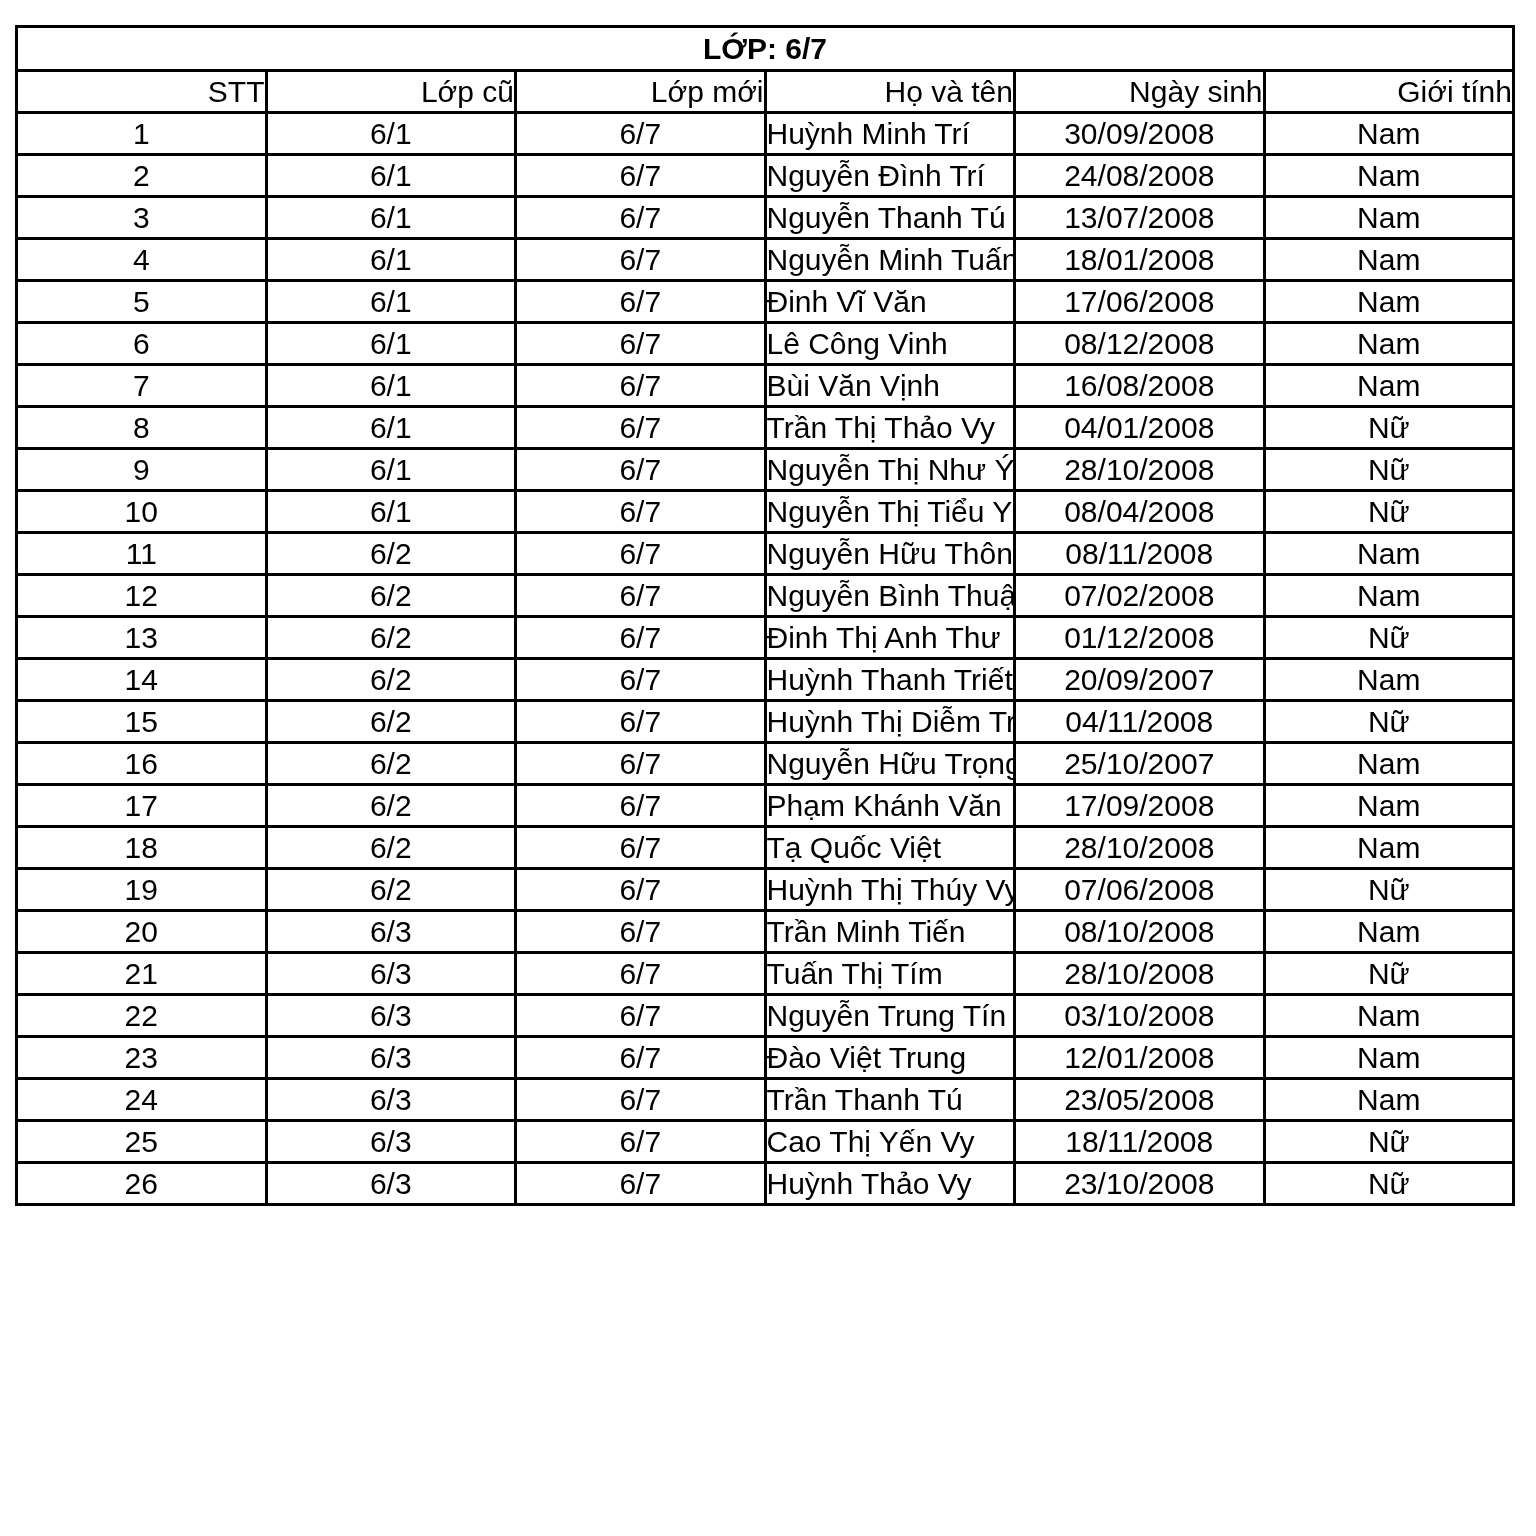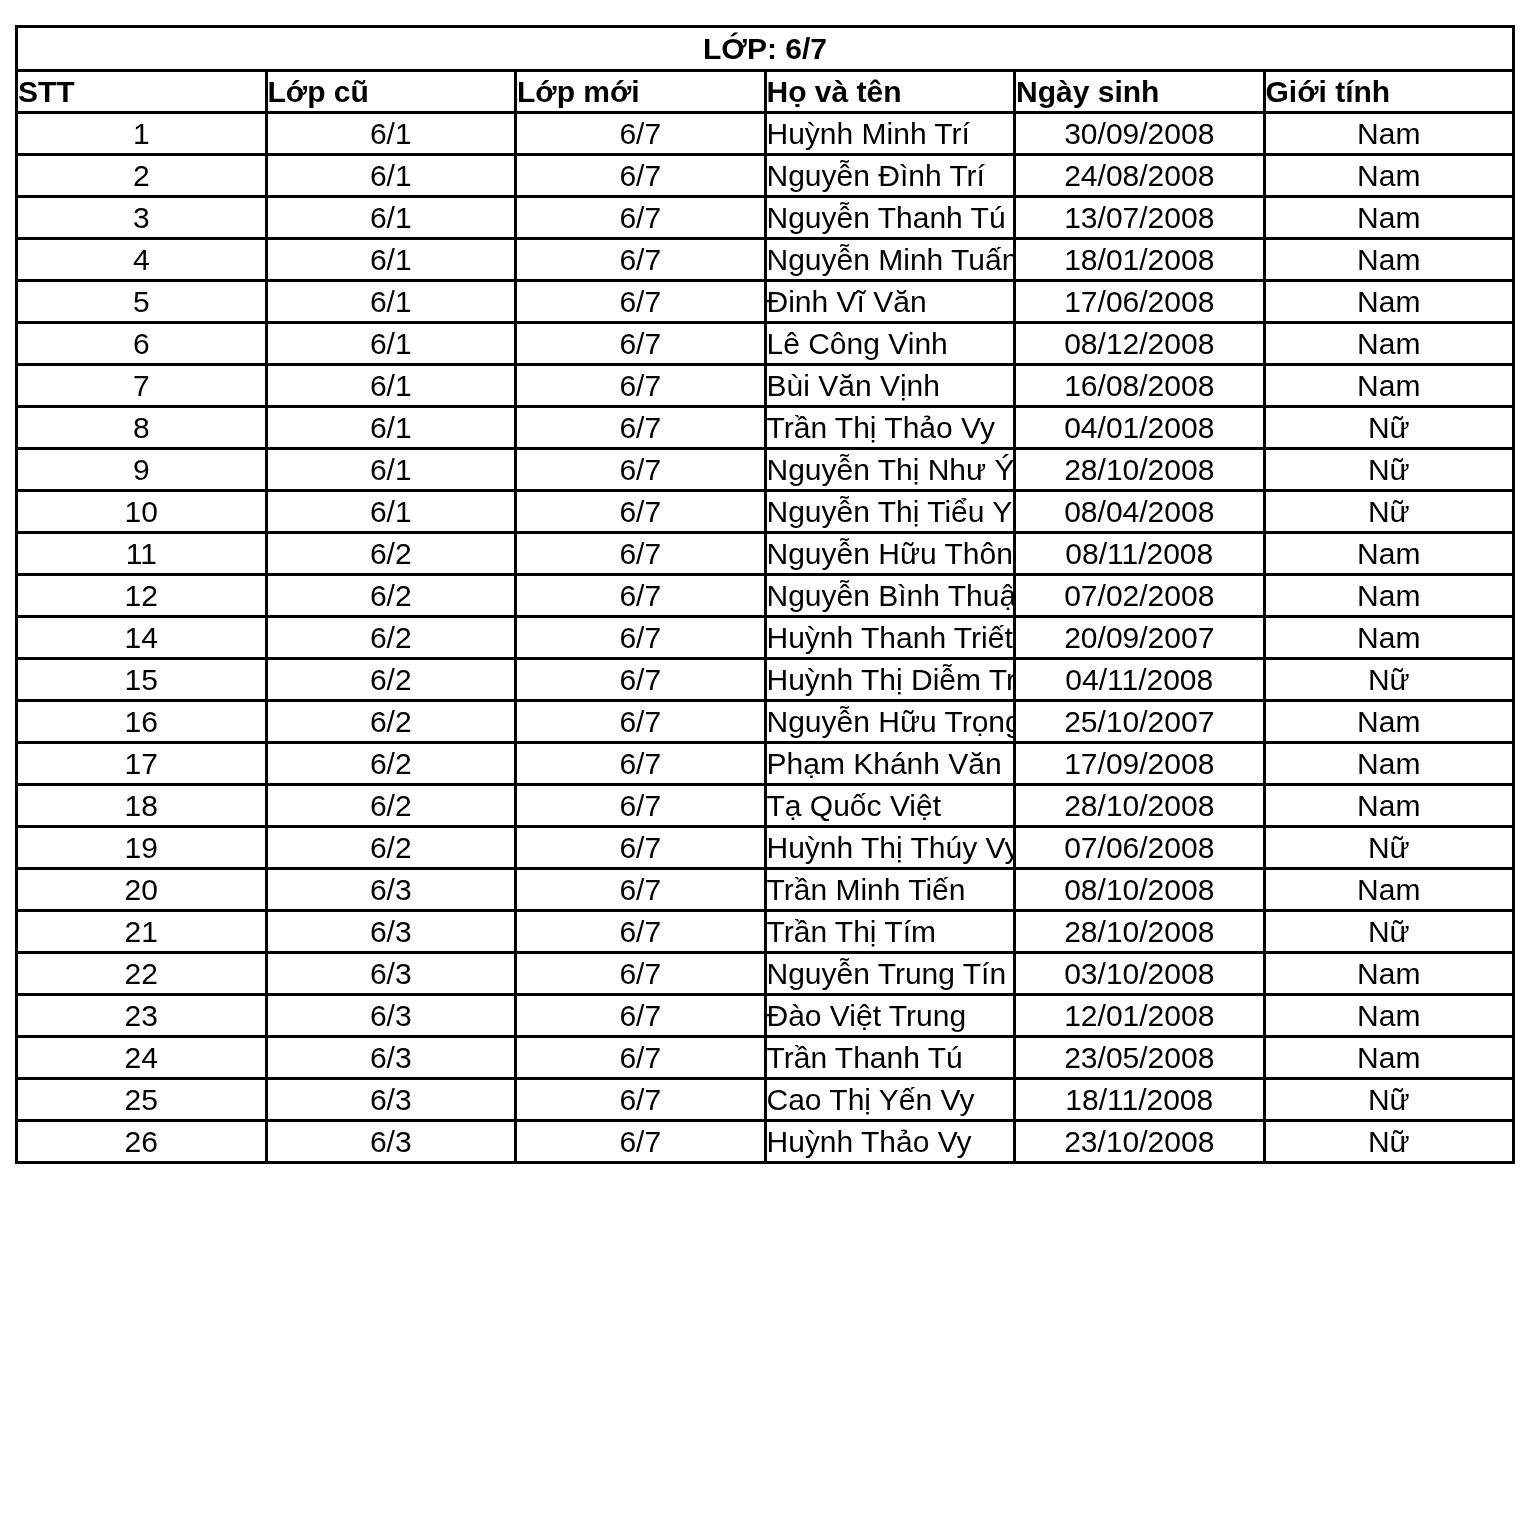--- a/index.html
+++ b/index.html
@@ -37,22 +37,22 @@
     padding: 0;
   }
   .title-cell {
     height: 41px;
     font-size: 33px;
     font-weight: bold;
     text-align: center;
   }
   tr.header-row th {
     height: 39px;
-    font-weight: bold;
-    text-align: left;
+    font-weight: normal;
+    text-align: right;
   }
   tbody td {
     height: 39px;
   }
   .col-stt       { width: 110px; text-align: center; }
   .col-old-class { width: 170px; text-align: center; margin-left: 26px; }
   .col-new-class { width: 188px; text-align: center; }
   .col-name      { width: 575px; text-align: left; padding-left: 8px; margin-top: 12px; }
   .col-dob       { width: 248px; text-align: center; }
   .col-gender    { width: 209px; text-align: center; padding-left: 8px; }
@@ -166,20 +166,28 @@
         </tr>
         <tr>
           <td class="col-stt">12</td>
           <td class="col-old-class">6/2</td>
           <td class="col-new-class">6/7</td>
           <td class="col-name">Nguyễn Bình Thuận</td>
           <td class="col-dob">07/02/2008</td>
           <td class="col-gender">Nam</td>
         </tr>
         <tr>
+          <td class="col-stt">13</td>
+          <td class="col-old-class">6/2</td>
+          <td class="col-new-class">6/7</td>
+          <td class="col-name">Đinh Thị Anh Thư</td>
+          <td class="col-dob">01/12/2008</td>
+          <td class="col-gender">Nữ</td>
+        </tr>
+        <tr>
           <td class="col-stt">14</td>
           <td class="col-old-class">6/2</td>
           <td class="col-new-class">6/7</td>
           <td class="col-name">Huỳnh Thanh Triết</td>
           <td class="col-dob">20/09/2007</td>
           <td class="col-gender">Nam</td>
         </tr>
         <tr>
           <td class="col-stt">15</td>
           <td class="col-old-class">6/2</td>
@@ -225,21 +233,21 @@
           <td class="col-old-class">6/3</td>
           <td class="col-new-class">6/7</td>
           <td class="col-name">Trần Minh Tiến</td>
           <td class="col-dob">08/10/2008</td>
           <td class="col-gender">Nam</td>
         </tr>
         <tr>
           <td class="col-stt">21</td>
           <td class="col-old-class">6/3</td>
           <td class="col-new-class">6/7</td>
-          <td class="col-name">Trần Thị Tím</td>
+          <td class="col-name">Tuấn Thị Tím</td>
           <td class="col-dob">28/10/2008</td>
           <td class="col-gender">Nữ</td>
         </tr>
         <tr>
           <td class="col-stt">22</td>
           <td class="col-old-class">6/3</td>
           <td class="col-new-class">6/7</td>
           <td class="col-name">Nguyễn Trung Tín</td>
           <td class="col-dob">03/10/2008</td>
           <td class="col-gender">Nam</td>

